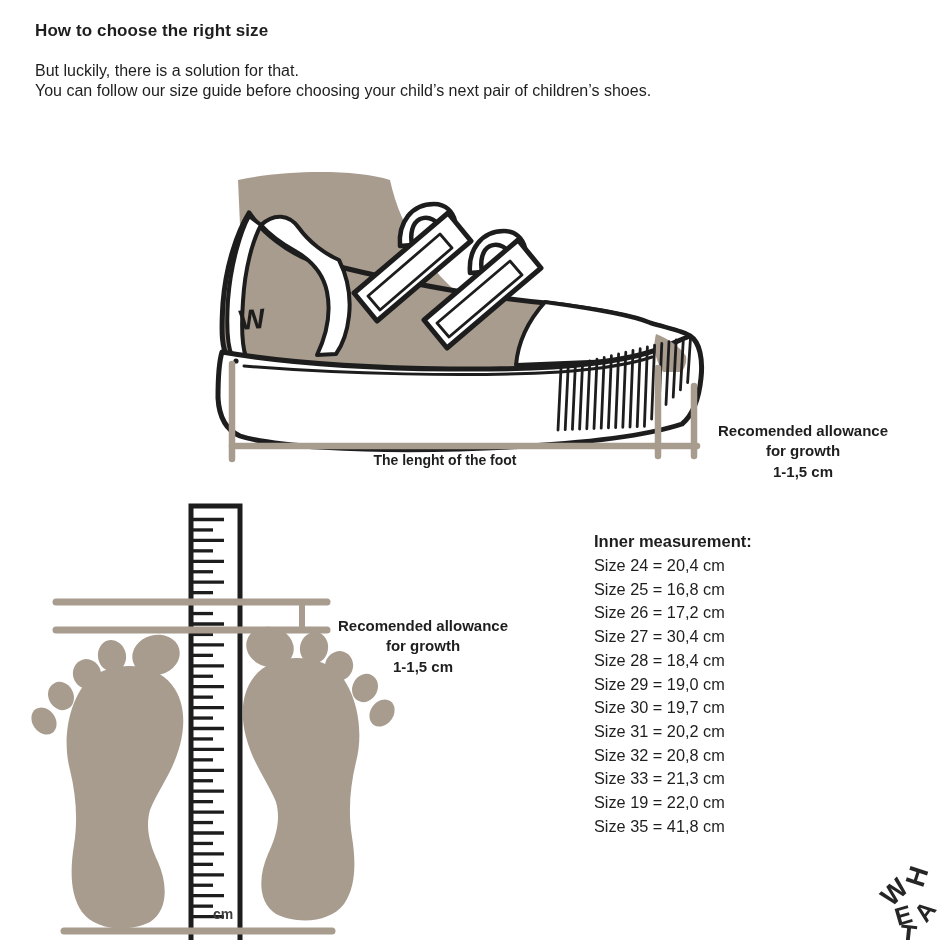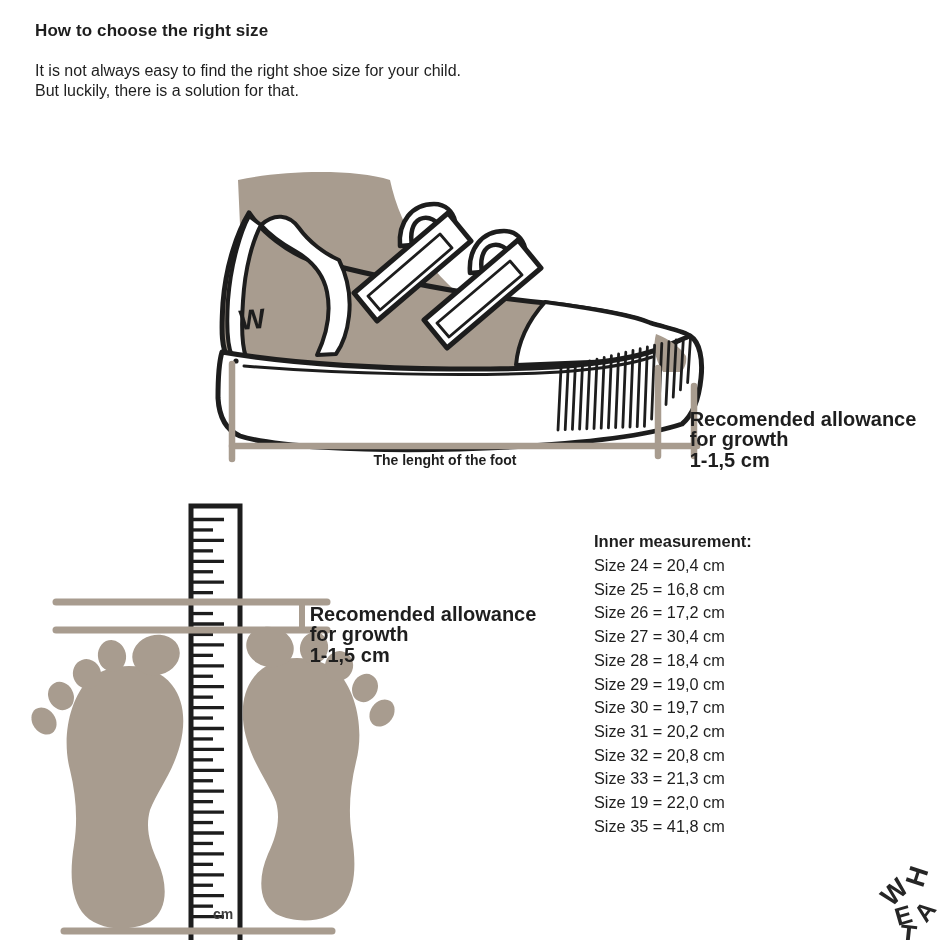--- a/index.html
+++ b/index.html
@@ -12,21 +12,21 @@
     position:relative;width:940px;height:940px;background:#ffffff;
     overflow:hidden;
     font-family:"Liberation Sans","DejaVu Sans",sans-serif;
     color:var(--text);
   }
   #art{position:absolute;left:0;top:0;width:940px;height:940px;z-index:1;}
   .txt{position:absolute;z-index:2;white-space:nowrap;}
   .page-title{left:35px;top:21px;font-size:17px;font-weight:700;letter-spacing:.1px;}
   .intro{left:35px;top:61px;font-size:16px;line-height:20.3px;font-weight:400;}
   .foot-label{left:445px;top:452px;transform:translateX(-50%);font-size:14px;font-weight:700;}
-  .growth-note{transform:translateX(-50%);text-align:left;font-size:20px;font-weight:700;line-height:20.3px;}
+  .growth-note{transform:translateX(-50%);text-align:center;font-size:15px;font-weight:700;line-height:20.3px;margin-top:12px;}
   .growth-shoe{left:803px;top:409px;}
   .growth-ruler{left:423px;top:604px;}
   .inner-heading{left:594px;top:532px;font-size:16.5px;font-weight:700;}
   .size-list{left:594px;top:554px;font-size:16.3px;line-height:23.7px;font-weight:400;}
   .cm-label{left:213px;top:906px;font-size:14px;color:#3d3d3d;font-weight:bold;}
   .shoe-w{left:239px;top:304px;font-size:28px;font-weight:800;color:var(--ink);transform:rotate(-5deg);}
   .brand-letter{position:absolute;z-index:2;font-weight:800;color:#262626;}
   .bl-w{left:882px;top:877px;font-size:27px;transform:rotate(-44deg);}
   .bl-h{left:908px;top:861px;font-size:27px;transform:rotate(-72deg);}
   .bl-e{left:895px;top:901px;font-size:25px;transform:rotate(-16deg);}
@@ -151,22 +151,22 @@
       <line x1="56" y1="602" x2="327" y2="602" stroke-width="7" stroke-linecap="round"></line>
       <line x1="56" y1="630" x2="327" y2="630" stroke-width="7" stroke-linecap="round"></line>
       <line x1="302" y1="601" x2="302" y2="631" stroke-width="6"></line>
     </g>
     <line class="s-tan" x1="64" y1="931" x2="332" y2="931" stroke-width="7" stroke-linecap="round"></line>
   </svg>
 
   <div class="txt page-title">How to choose the right size</div>
 
   <div class="txt intro">
-    <div>It is not always easy to find the right shoe size for your child.</div>
     <div>But luckily, there is a solution for that.</div>
+    <div>You can follow our size guide before choosing your child’s next pair of children’s shoes.</div>
   </div>
 
   <div class="txt shoe-w">W</div>
 
   <div class="txt foot-label">The lenght of the foot</div>
 
   <div class="txt growth-note growth-shoe">
     <div>Recomended allowance</div>
     <div>for growth</div>
     <div>1-1,5 cm</div>

